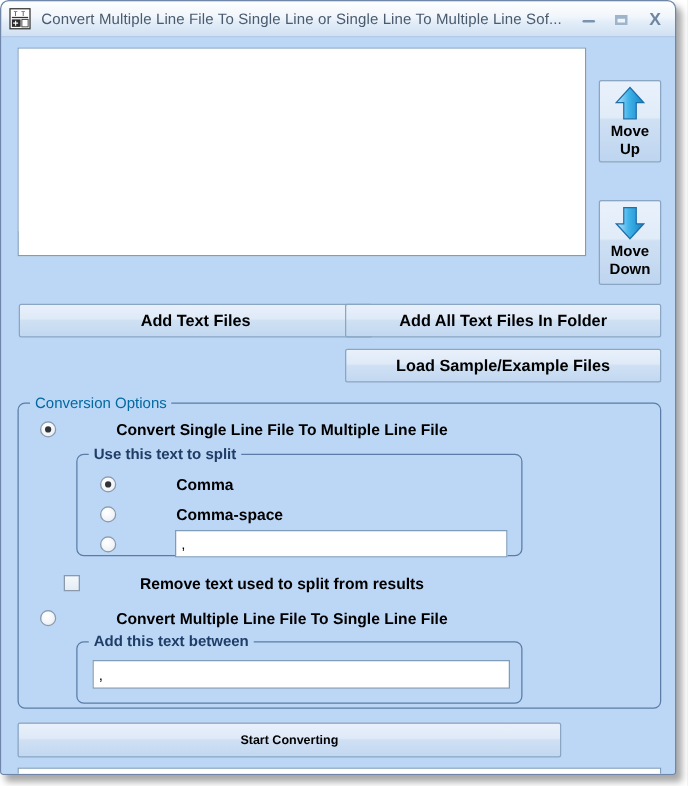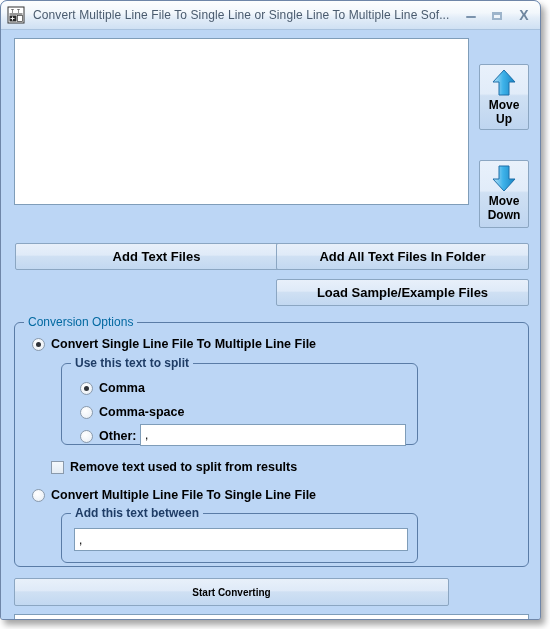--- a/index.html
+++ b/index.html
@@ -206,23 +206,23 @@
   }
   #conversion-options { left: 13px; top: 292px; width: 515px; height: 245px; }
   #conversion-options > .gb-title { font-weight: normal; color: #0369a1; }
   #use-text-to-split  { left: 46px; top: 40px;  width: 357px; height: 82px; }
   #add-text-between   { left: 46px; top: 190px; width: 357px; height: 50px; }
 
   
   .radio-row, .check-row {
     position: absolute;
     display: flex;
-    align-items: center;
     cursor: default;
     white-space: nowrap;
+    gap: 42px;
   }
   .radio {
     width: 13px; height: 13px;
     box-sizing: border-box;
     border-radius: 50%;
     background: radial-gradient(circle at 40% 35%, #ffffff 0%, #f0f4f8 60%, #dde5ed 100%);
     border: 1px solid #8a9aac;
     flex: 0 0 auto;
     position: relative;
     margin-right: 6px;

